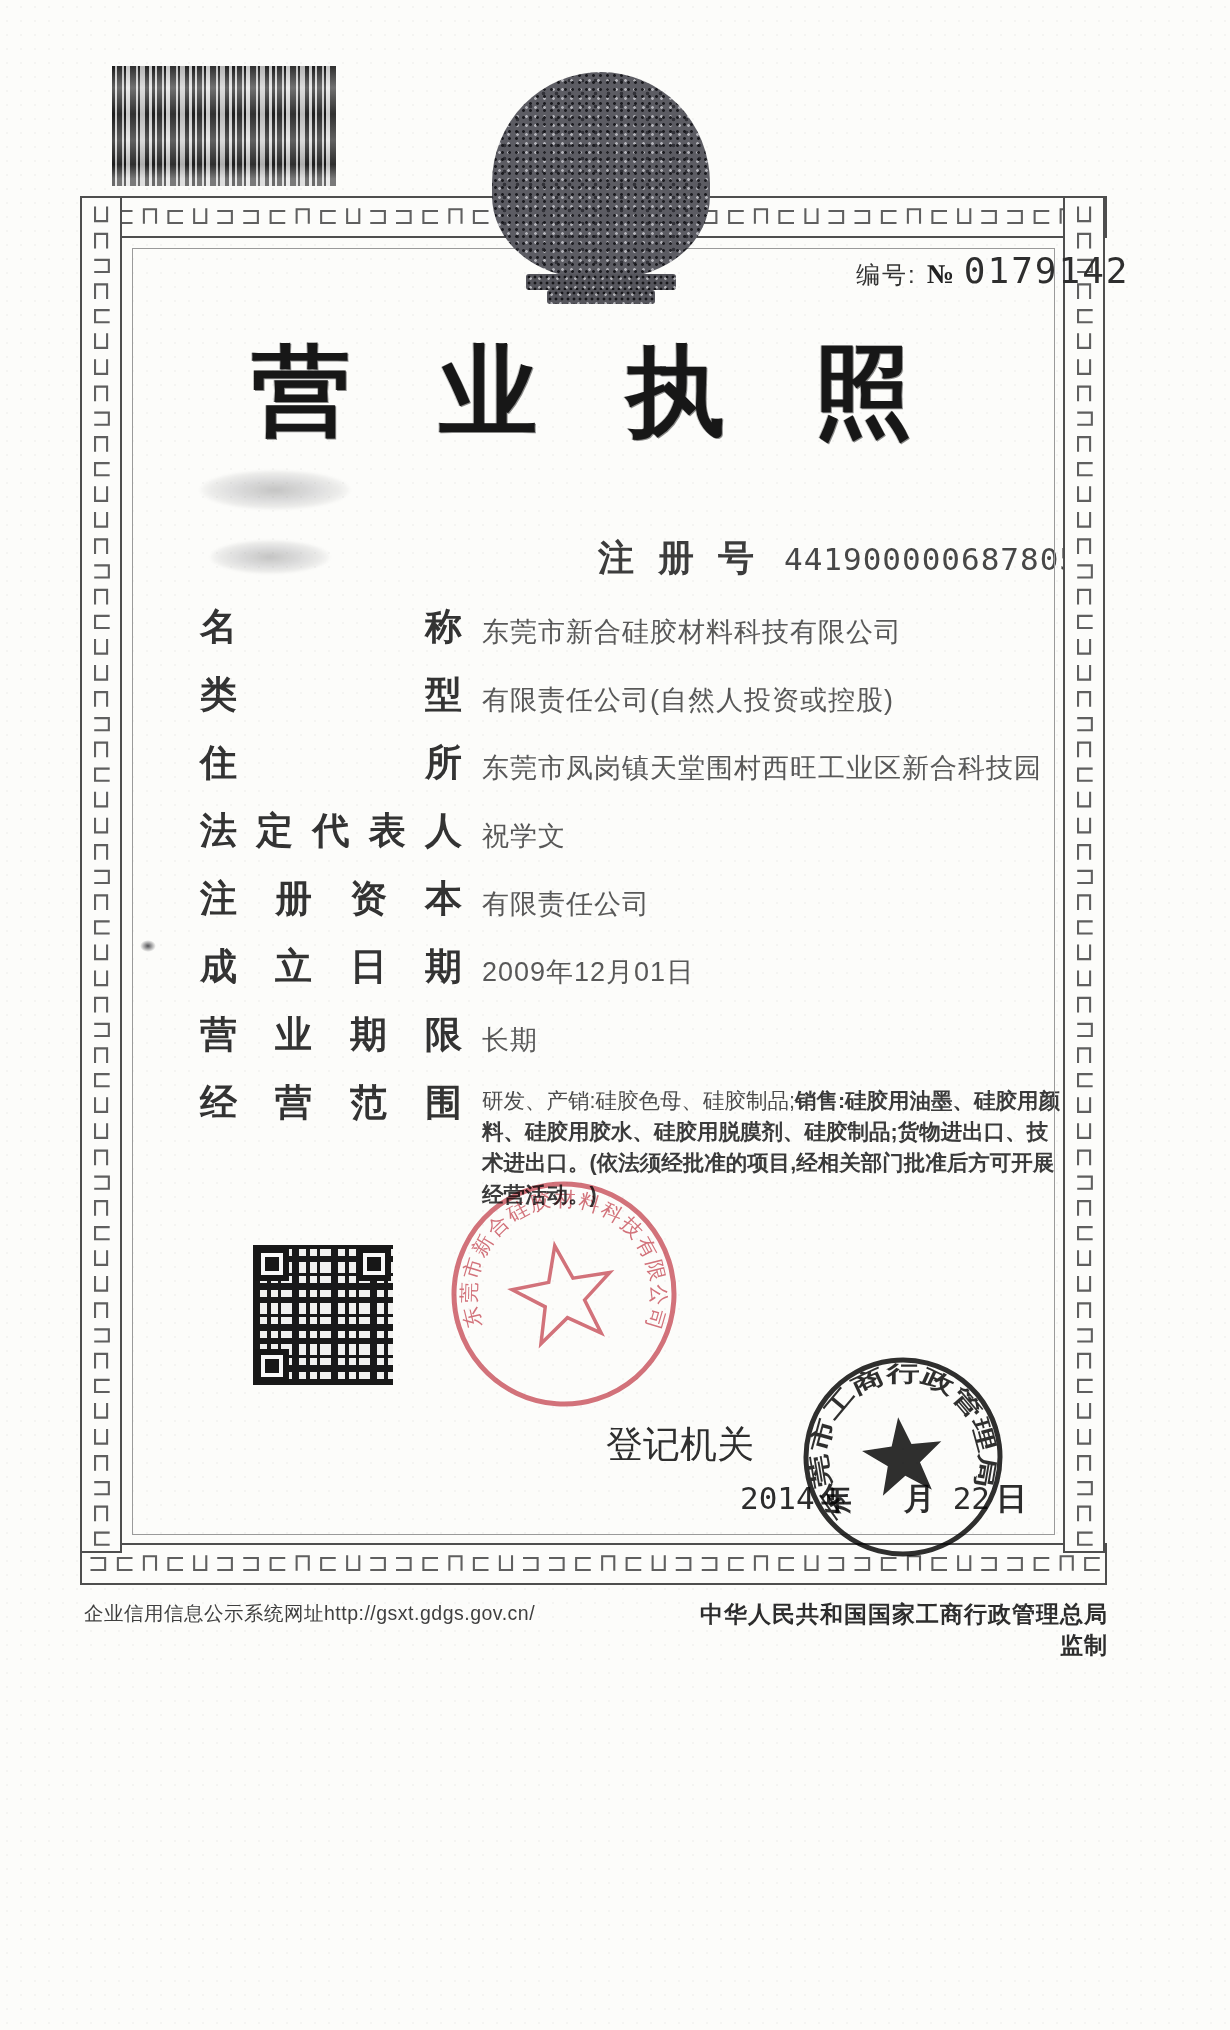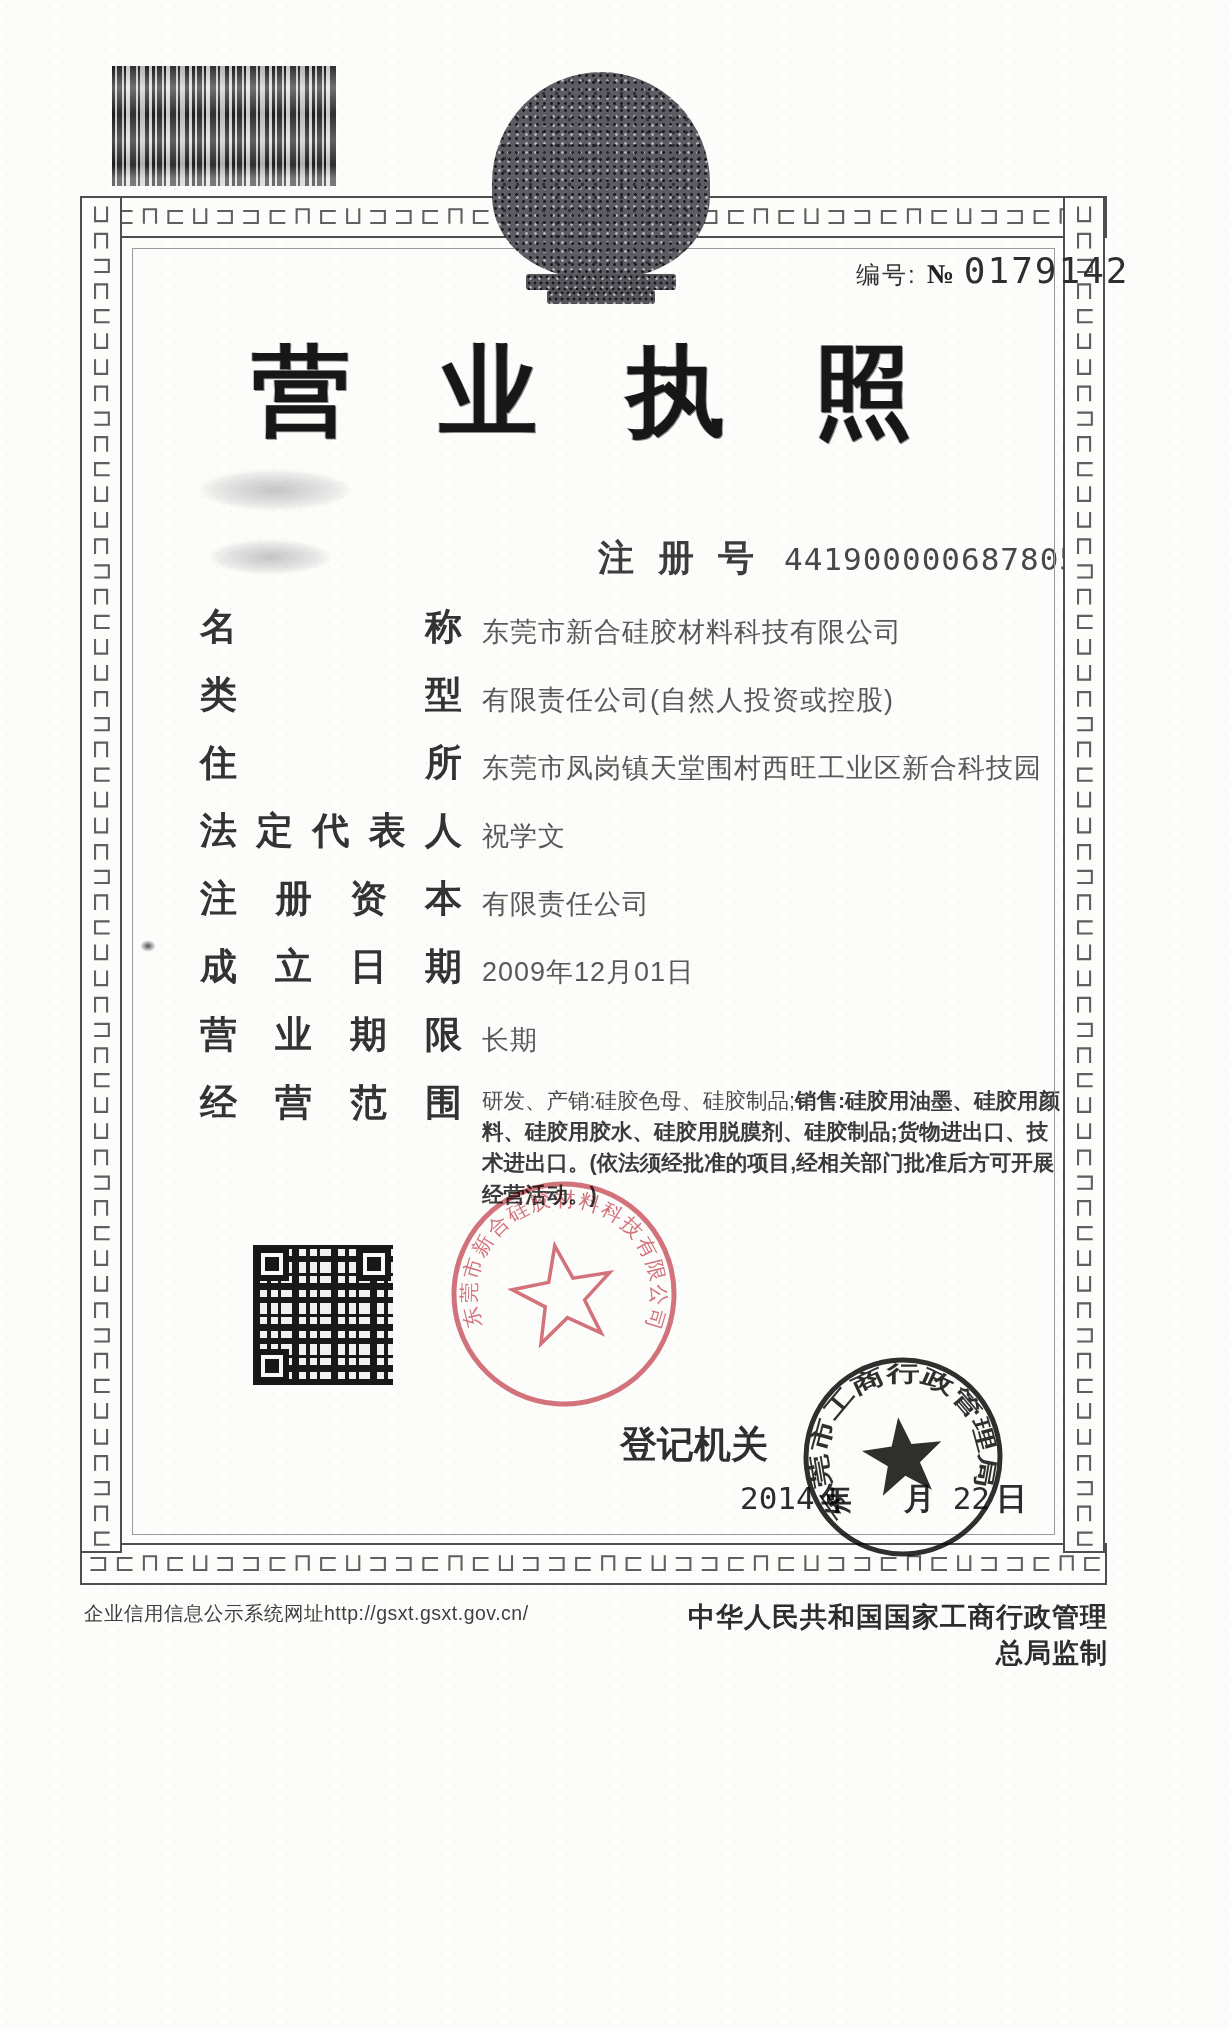--- a/index.html
+++ b/index.html
@@ -106,29 +106,29 @@
   .finder{position:absolute; width:34px; height:34px; border:6px solid #111; background:#fff; box-sizing:border-box;}
   .finder::after{content:""; position:absolute; inset:4px; background:#111;}
   .finder.tl{left:2px; top:2px;} .finder.tr{right:2px; top:2px;} .finder.bl{left:2px; bottom:2px;}
 
   
   .company-seal{position:absolute; left:446px; top:1176px; width:236px; height:236px; z-index:6; mix-blend-mode:multiply; opacity:.88; transform:rotate(4deg);}
   .registry-stamp{position:absolute; left:798px; top:1352px; width:210px; height:210px; z-index:7; mix-blend-mode:multiply; opacity:.92; transform:rotate(-7deg);}
   .seal-text{font-family:"Liberation Sans", sans-serif;}
 
   
-  .registrar{position:absolute; left:620px; top:1420px; width:196px; display:flex; justify-content:space-between; font-size:37px; font-weight:700; color:#2f2f2f; font-family:"Liberation Serif", serif; z-index:5;}
+  .registrar{position:absolute; left:606px; top:1420px; width:196px; display:flex; justify-content:space-between; font-size:37px; font-weight:400; color:#2f2f2f; font-family:"Liberation Serif", serif; z-index:5;}
   .issue-date{position:absolute; left:740px; top:1478px; display:flex; align-items:baseline; z-index:5; color:#2c2c2c;}
   .issue-date .num{font-family:"DejaVu Sans Mono", monospace; font-size:31px;}
   .issue-date .unit{font-size:31px; font-weight:bold; font-family:"Liberation Serif", serif; margin-left:6px;}
   .issue-date .gap-m{margin-left:52px;} .issue-date .gap-d{margin-left:18px;}
 
   
   .footer-left{position:absolute; left:84px; top:1600px; font-size:19.5px; color:#3f3f3f; letter-spacing:.5px;}
-  .footer-right{position:absolute; left:688px; top:1599px; width:420px; font-size:27px; color:#2d2d2d; font-weight:600; font-family:"Liberation Serif", serif; text-align:right; letter-spacing:1px;}
+  .footer-right{position:absolute; left:688px; top:1599px; width:420px; font-size:23px; color:#2d2d2d; font-weight:600; font-family:"Liberation Serif", serif; text-align:right; letter-spacing:1px;}
 
   
   .smudge{position:absolute; border-radius:50%; background:radial-gradient(rgba(90,90,95,.35), rgba(120,120,125,.12) 60%, transparent 75%); filter:blur(1px);}
 </style>
 </head>
 <body>
 
 <div class="page">
 
   <div class="barcode"></div>
@@ -268,19 +268,19 @@
     <defs>
       <path id="stampArc" d="M 46.8 153.9 A 76 76 0 1 1 163.2 153.9" fill="none"></path>
     </defs>
     <circle cx="105" cy="105" r="97" fill="none" stroke="#1d1d1d" stroke-width="5"></circle>
     <polygon points="105,65 115,93.2 144.9,94 121.2,112.3 129.7,141 105,124 80.3,141 88.8,112.3 65.1,94 95,93.2" fill="#1d1d1d"></polygon>
     <text class="seal-text" font-size="22" fill="#1d1d1d" font-weight="bold">
       <textPath href="#stampArc" startOffset="0" textLength="330" lengthAdjust="spacingAndGlyphs">东莞市工商行政管理局</textPath>
     </text>
   </svg>
 
-  <div class="footer-left">企业信用信息公示系统网址http://gsxt.gsxt.gov.cn/</div>
+  <div class="footer-left">企业信用信息公示系统网址http://gsxt.gdgs.gov.cn/</div>
   <div class="footer-right">中华人民共和国国家工商行政管理总局监制</div>
 
   <div class="smudge" style="left:200px; top:470px; width:150px; height:40px;"></div>
   <div class="smudge" style="left:210px; top:540px; width:120px; height:34px;"></div>
   <div class="smudge" style="left:140px; top:940px; width:16px; height:12px; filter:blur(.5px); background:radial-gradient(rgba(40,40,45,.8), transparent 70%);"></div>
 </div>
 
 </body></html>

